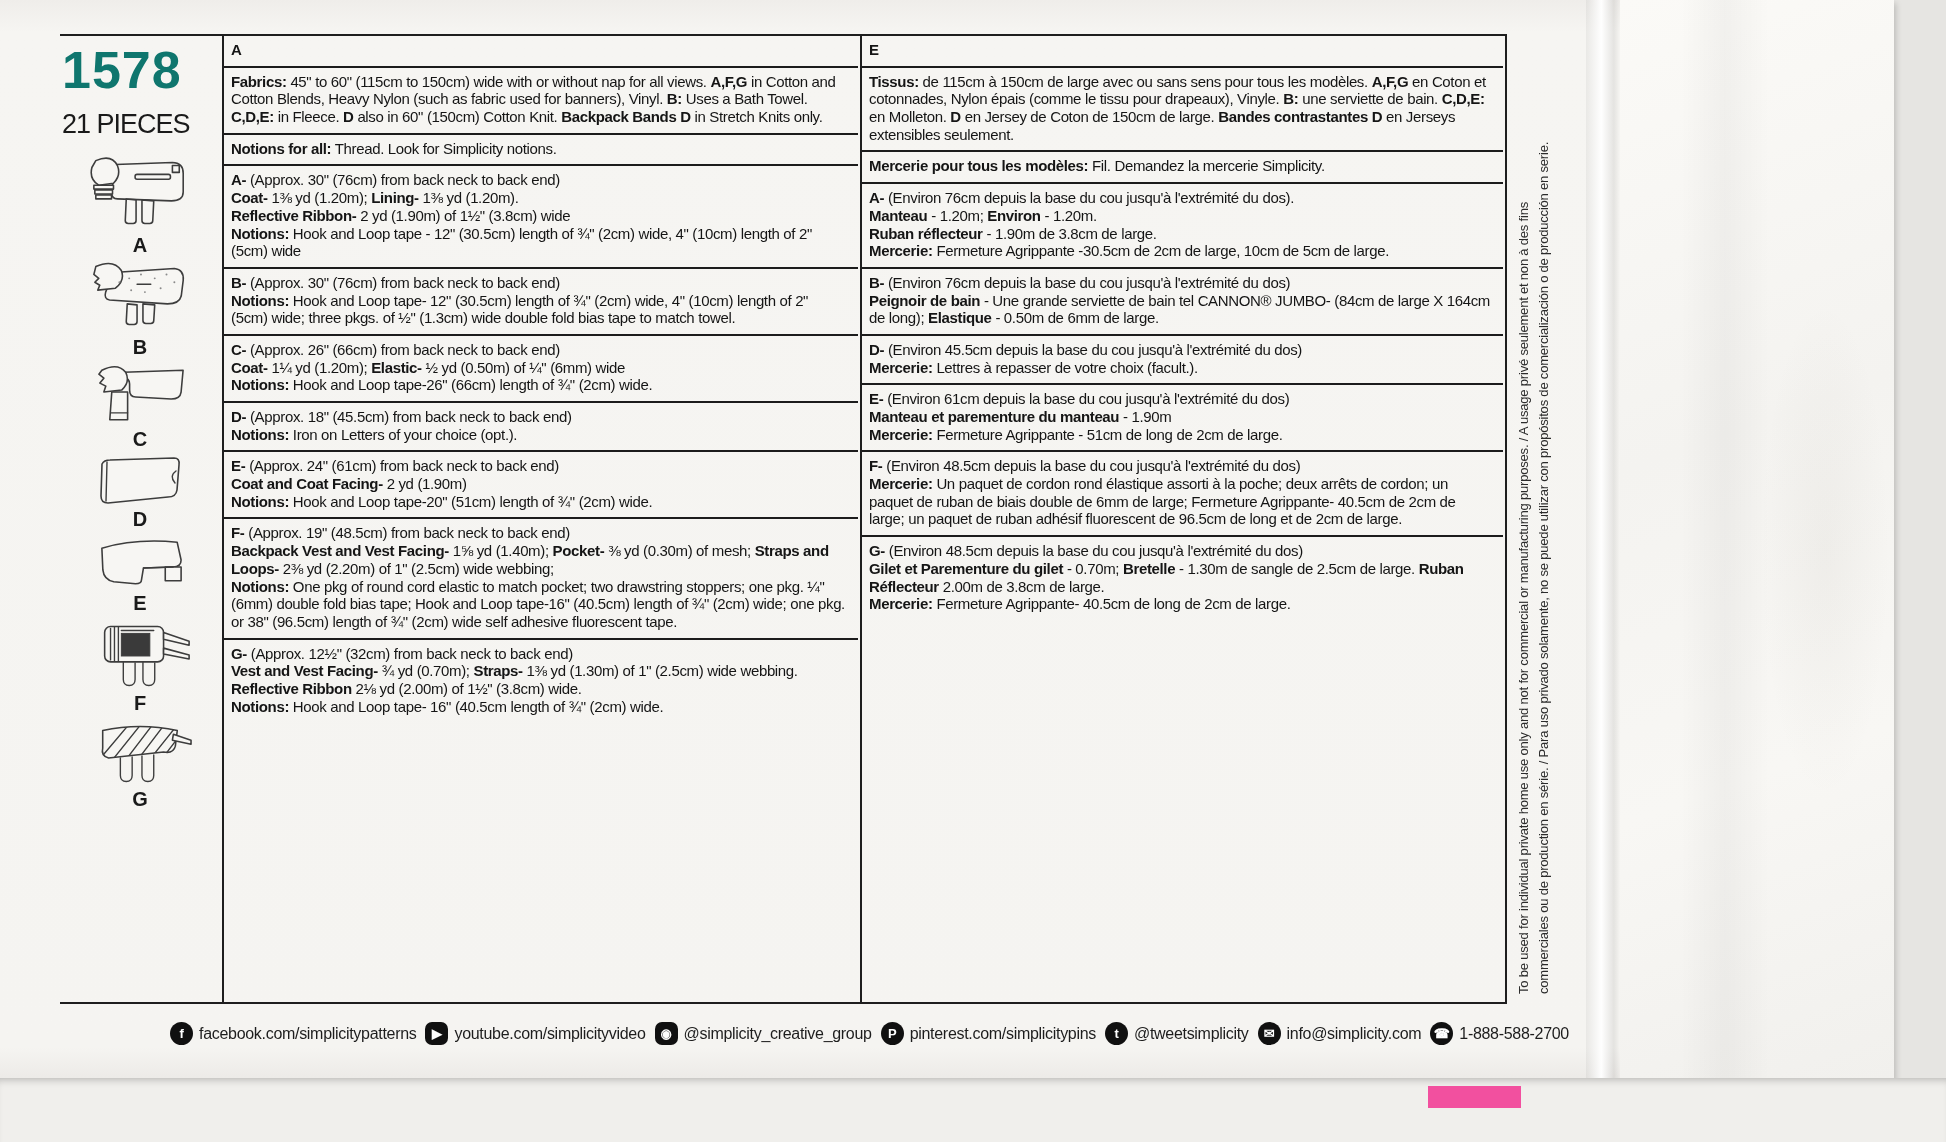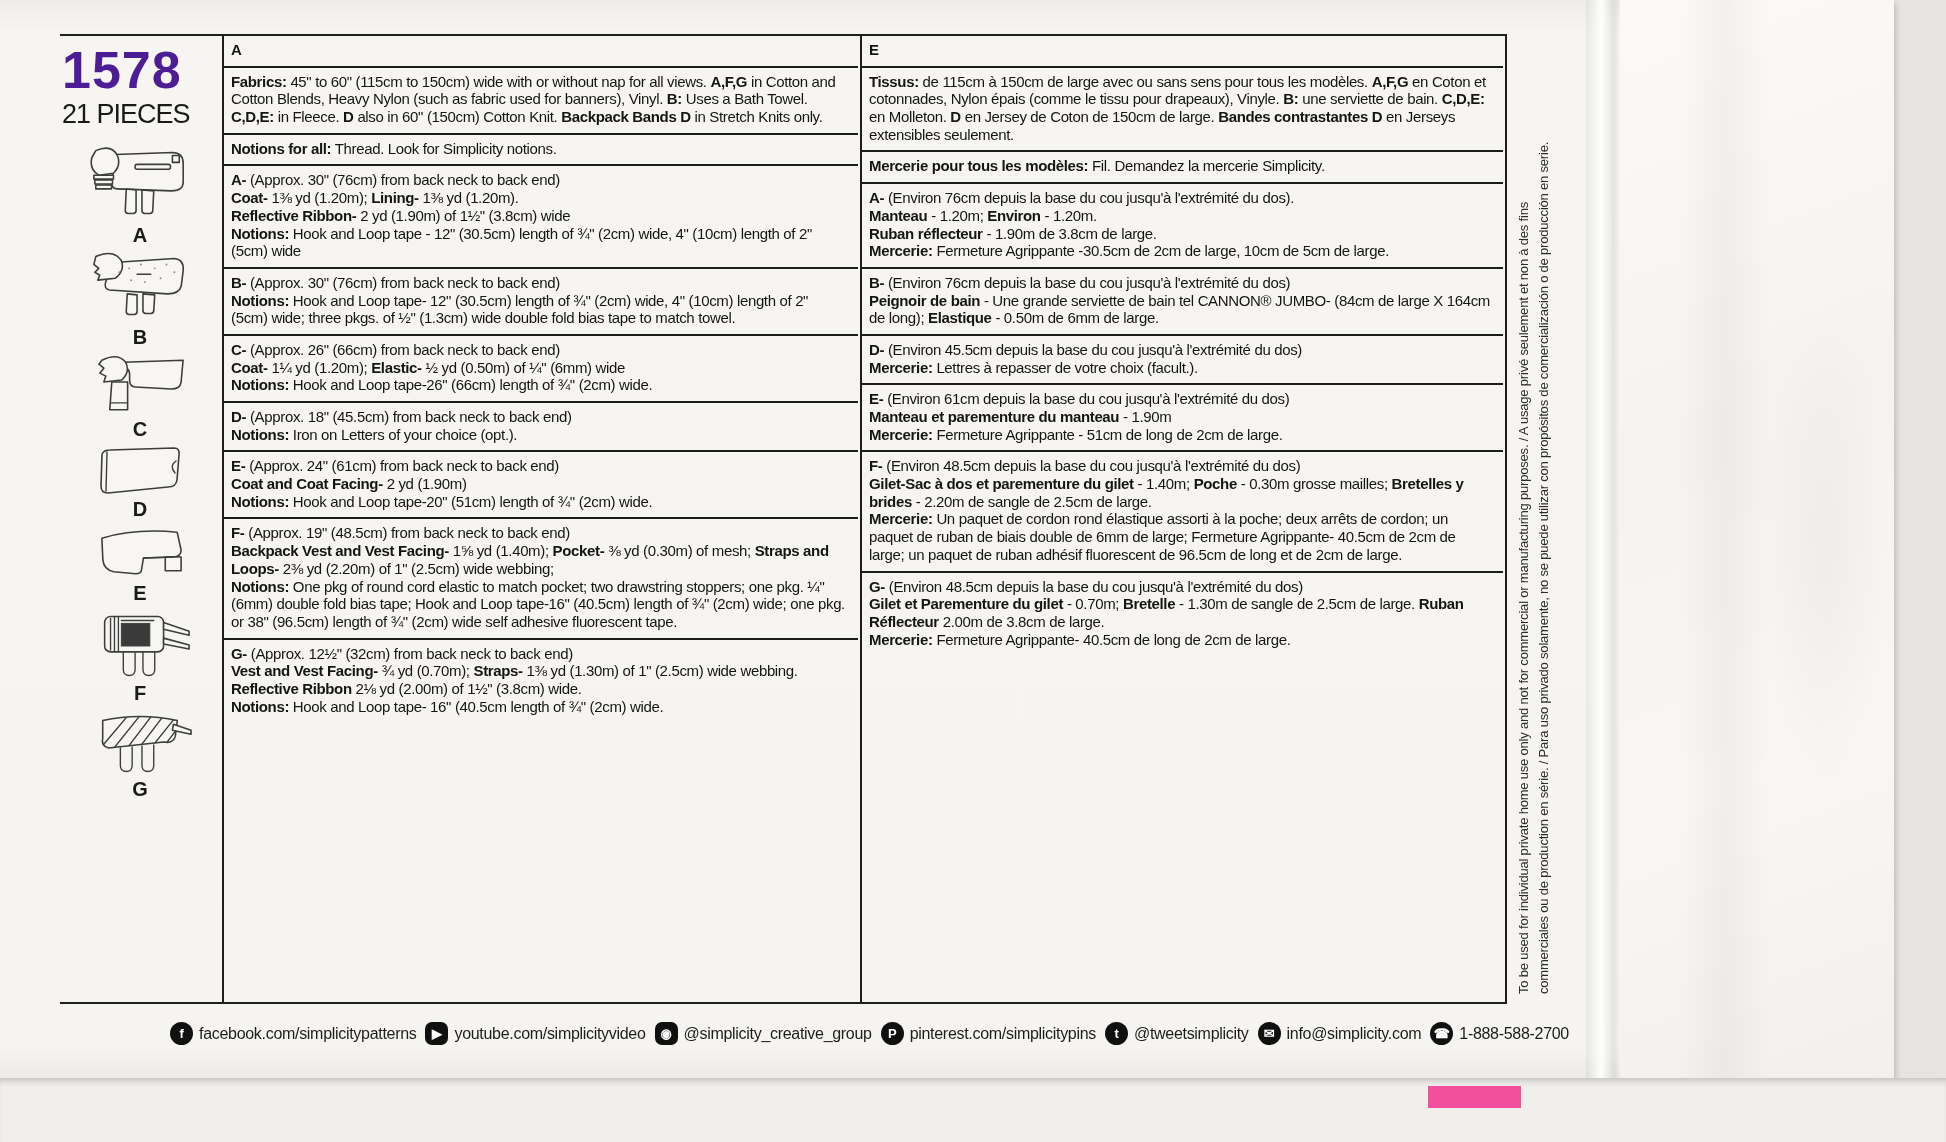--- a/index.html
+++ b/index.html
@@ -34,22 +34,22 @@
   .rule-h{position:absolute;height:2px;background:#1e1e1e;}
   .rule-v{position:absolute;width:2px;background:#1e1e1e;}
   #rule-top{left:60px;top:34px;width:1447px;}
   #rule-bottom{left:60px;top:1002px;width:1447px;}
   #vrule-1{left:222px;top:34px;height:970px;}
   #vrule-2{left:860px;top:34px;height:970px;}
   #vrule-3{left:1505px;top:34px;height:970px;}
 
   
   .col-left{position:absolute;left:62px;top:44px;width:156px;text-align:left;}
-  .pattern-number{font-size:52px;font-weight:800;letter-spacing:1px;line-height:1;color:#4c1d95;}
-  .pieces{font-size:27px;letter-spacing:-1px;margin-top:3px;color:#1a1a1a;}
+  .pattern-number{font-size:52px;font-weight:800;letter-spacing:1px;line-height:1;color:#0f766e;}
+  .pieces{font-size:27px;letter-spacing:-1px;margin-top:13px;color:#1a1a1a;}
   .views{margin-top:14px;display:flex;flex-direction:column;align-items:center;gap:4px;width:156px;}
   .view{text-align:center;}
   .view svg{display:block;margin:0 auto;}
   .view-letter{font-weight:700;font-size:20px;line-height:1.1;color:#1a1a1a;}
 
   
   .col-en{position:absolute;left:224px;top:36px;width:634px;}
   .col-fr{position:absolute;left:862px;top:36px;width:641px;}
   .section{
     padding:5px 10px 7px 7px;border-bottom:2px solid #1c1c1c;
@@ -283,21 +283,20 @@
     <p><b>D-</b> (Environ 45.5cm depuis la base du cou jusqu'à l'extrémité du dos)</p>
     <p><b>Mercerie:</b> Lettres à repasser de votre choix (facult.).</p>
   </div>
   <div class="section">
     <p><b>E-</b> (Environ 61cm depuis la base du cou jusqu'à l'extrémité du dos)</p>
     <p><b>Manteau et parementure du manteau</b> - 1.90m</p>
     <p><b>Mercerie:</b> Fermeture Agrippante - 51cm de long de 2cm de large.</p>
   </div>
   <div class="section">
     <p><b>F-</b> (Environ 48.5cm depuis la base du cou jusqu'à l'extrémité du dos)</p>
-    <p><b>Gilet-Sac à dos et parementure du gilet</b> - 1.40m; <b>Poche</b> - 0.30m grosse mailles; <b>Bretelles y brides</b> - 2.20m de sangle de 2.5cm de large.</p>
     <p><b>Mercerie:</b> Un paquet de cordon rond élastique assorti à la poche; deux arrêts de cordon; un paquet de ruban de biais double de 6mm de large; Fermeture Agrippante- 40.5cm de 2cm de large; un paquet de ruban adhésif fluorescent de 96.5cm de long et de 2cm de large.</p>
   </div>
   <div class="section">
     <p><b>G-</b> (Environ 48.5cm depuis la base du cou jusqu'à l'extrémité du dos)</p>
     <p><b>Gilet et Parementure du gilet</b> - 0.70m; <b>Bretelle</b> - 1.30m de sangle de 2.5cm de large. <b>Ruban Réflecteur</b> 2.00m de 3.8cm de large.</p>
     <p><b>Mercerie:</b> Fermeture Agrippante- 40.5cm de long de 2cm de large.</p>
   </div>
 </div>
 
 <div class="side-note">

